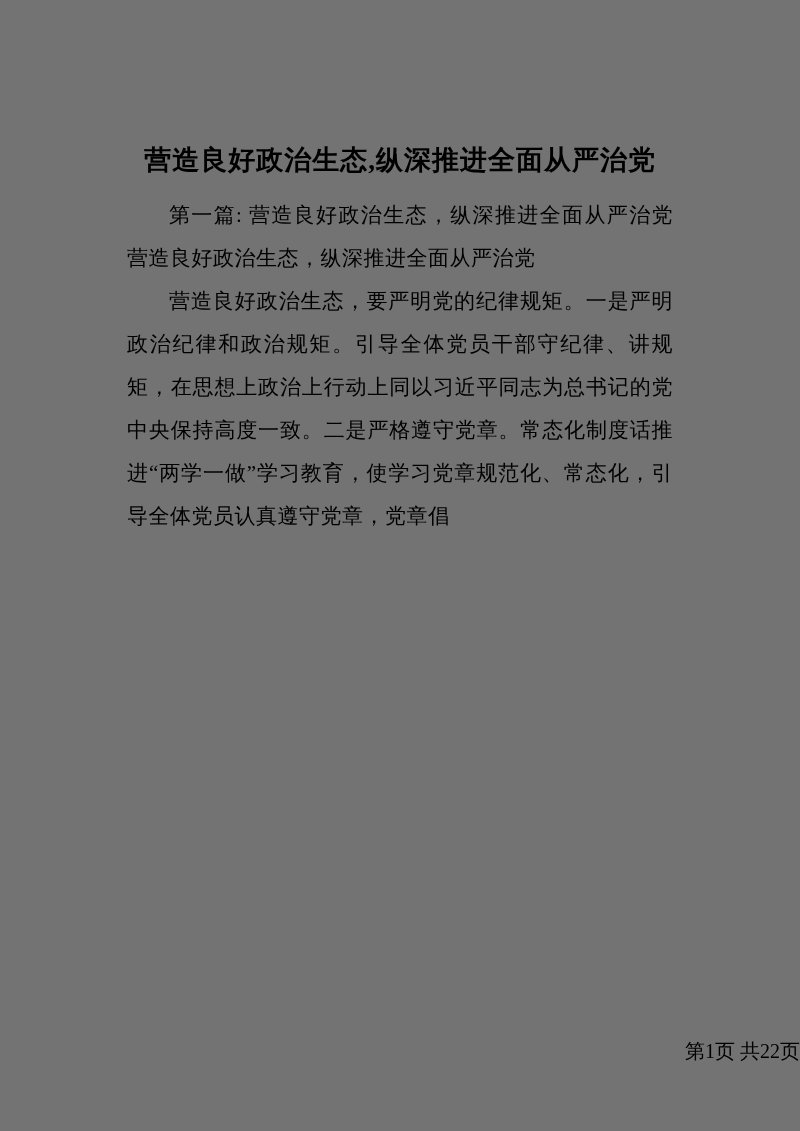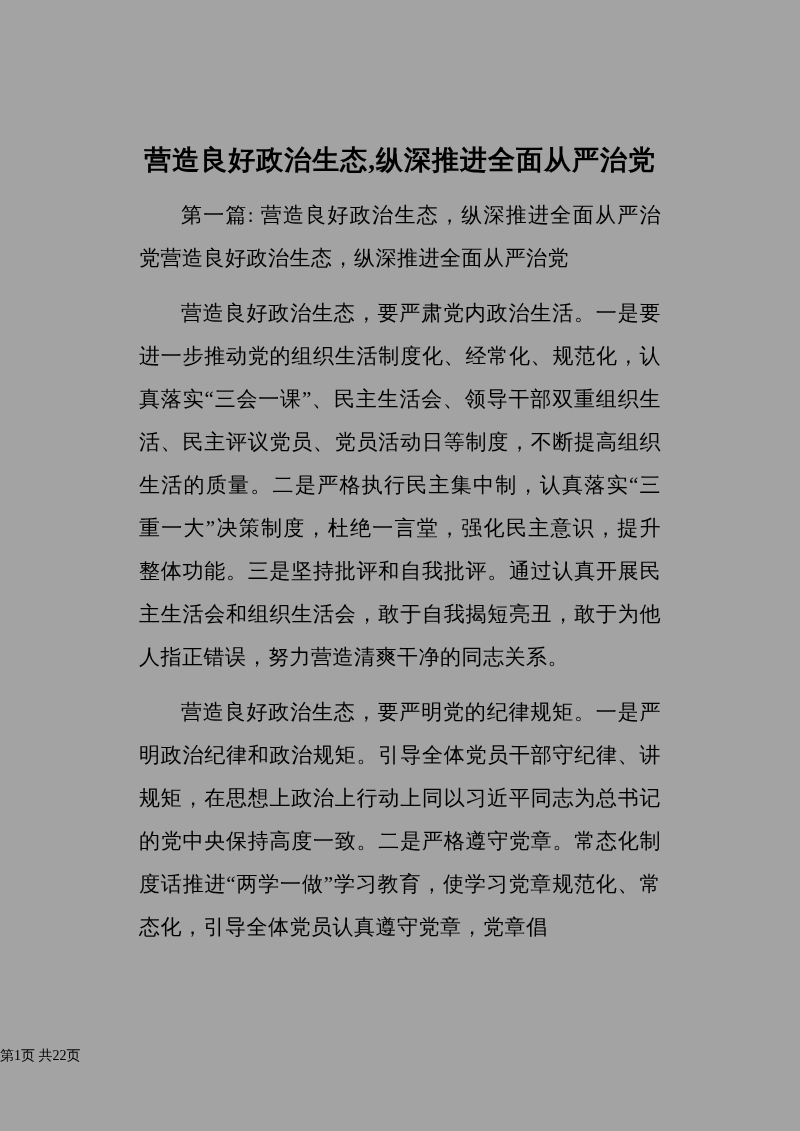--- a/index.html
+++ b/index.html
@@ -4,66 +4,65 @@
 <style>
   html, body {
     margin: 0;
     padding: 0;
     background: #ffffff;
   }
   .page {
     position: relative;
     width: 800px;
     height: 1131px;
-    background: #a3a3a3;
+    background: #737373;
     overflow: hidden;
     font-family: "Liberation Serif", "DejaVu Serif", serif;
     color: #000000;
   }
   .content {
     position: absolute;
     left: 127px;
     right: 127px;
     top: 140px;
   }
   .title {
     margin: 0 0 14px 0;
     font-size: 27px;
     font-weight: bold;
     text-align: center;
     letter-spacing: 1px;
     line-height: 40px;
   }
   .body-text p {
-    margin: 12px;
+    margin: 0;
     font-size: 21px;
     line-height: 43px;
     text-align: justify;
     text-justify: inter-ideograph;
     text-indent: 2em;
     letter-spacing: 0.5px;
   }
   .footer {
     position: absolute;
     left: 0;
     right: 0;
     bottom: 66px;
-    text-align: left;
-    font-size: 14px;
+    text-align: right;
+    font-size: 20px;
     color: #000000;
   }
 </style>
 </head>
 <body>
 
 <div class="page">
   <div class="content">
     <h1 class="title">营造良好政治生态,纵深推进全面从严治党</h1>
     <div class="body-text">
       <p>第一篇: 营造良好政治生态，纵深推进全面从严治党营造良好政治生态，纵深推进全面从严治党</p>
-      <p>营造良好政治生态，要严肃党内政治生活。一是要进一步推动党的组织生活制度化、经常化、规范化，认真落实“三会一课”、民主生活会、领导干部双重组织生活、民主评议党员、党员活动日等制度，不断提高组织生活的质量。二是严格执行民主集中制，认真落实“三重一大”决策制度，杜绝一言堂，强化民主意识，提升整体功能。三是坚持批评和自我批评。通过认真开展民主生活会和组织生活会，敢于自我揭短亮丑，敢于为他人指正错误，努力营造清爽干净的同志关系。</p>
       <p>营造良好政治生态，要严明党的纪律规矩。一是严明政治纪律和政治规矩。引导全体党员干部守纪律、讲规矩，在思想上政治上行动上同以习近平同志为总书记的党中央保持高度一致。二是严格遵守党章。常态化制度话推进“两学一做”学习教育，使学习党章规范化、常态化，引导全体党员认真遵守党章，党章倡</p>
     </div>
   </div>
   <div class="footer">
     <span>第1页 共22页</span>
   </div>
 </div>
 
 </body></html>

